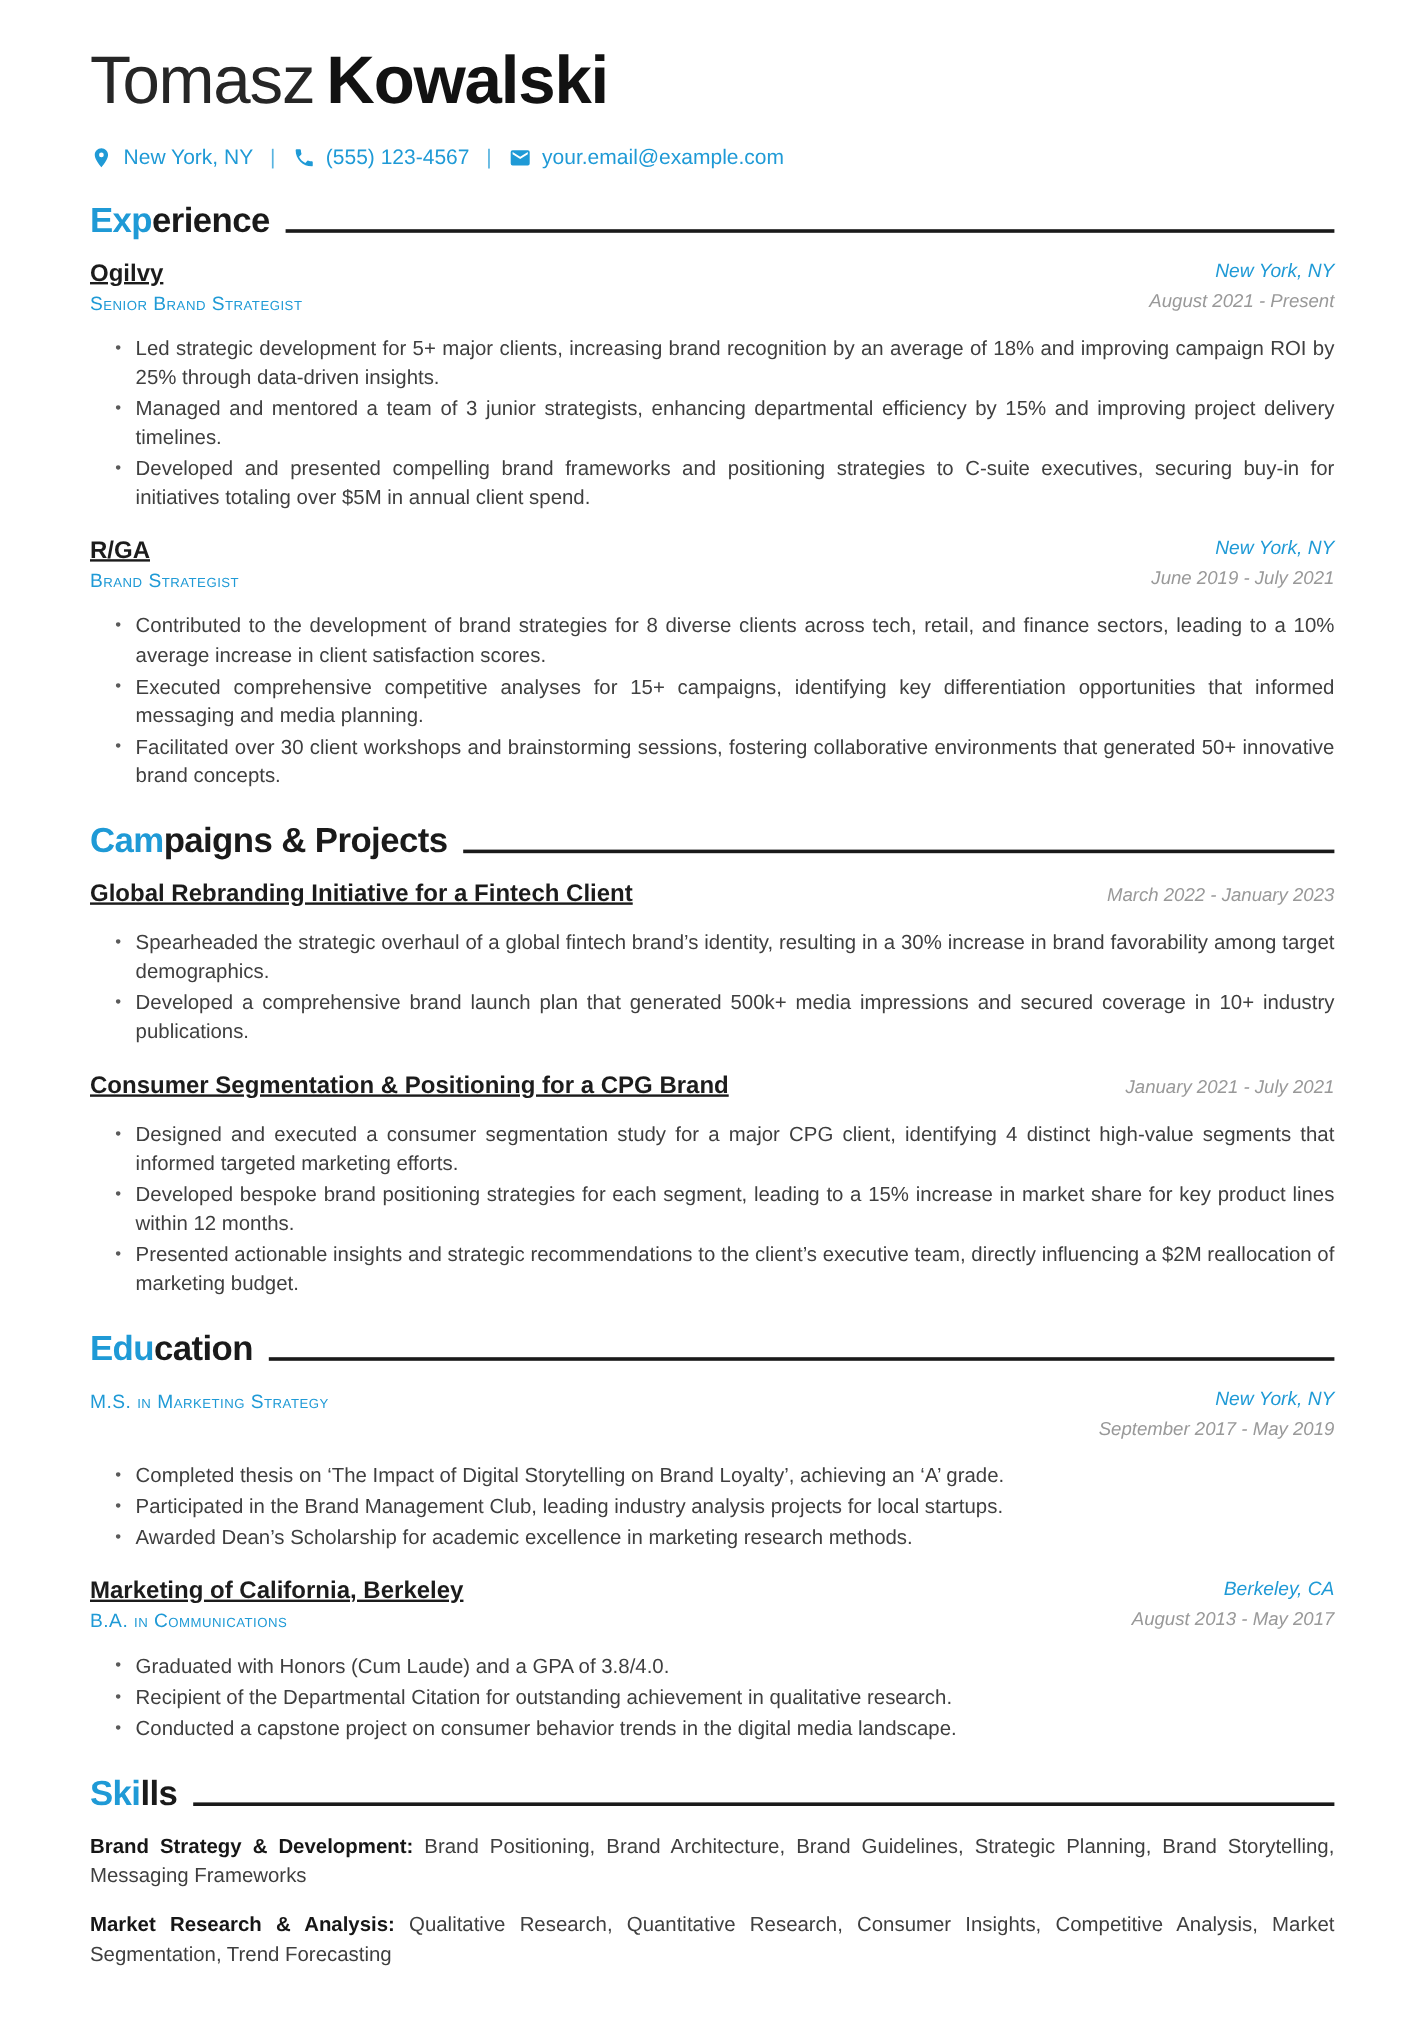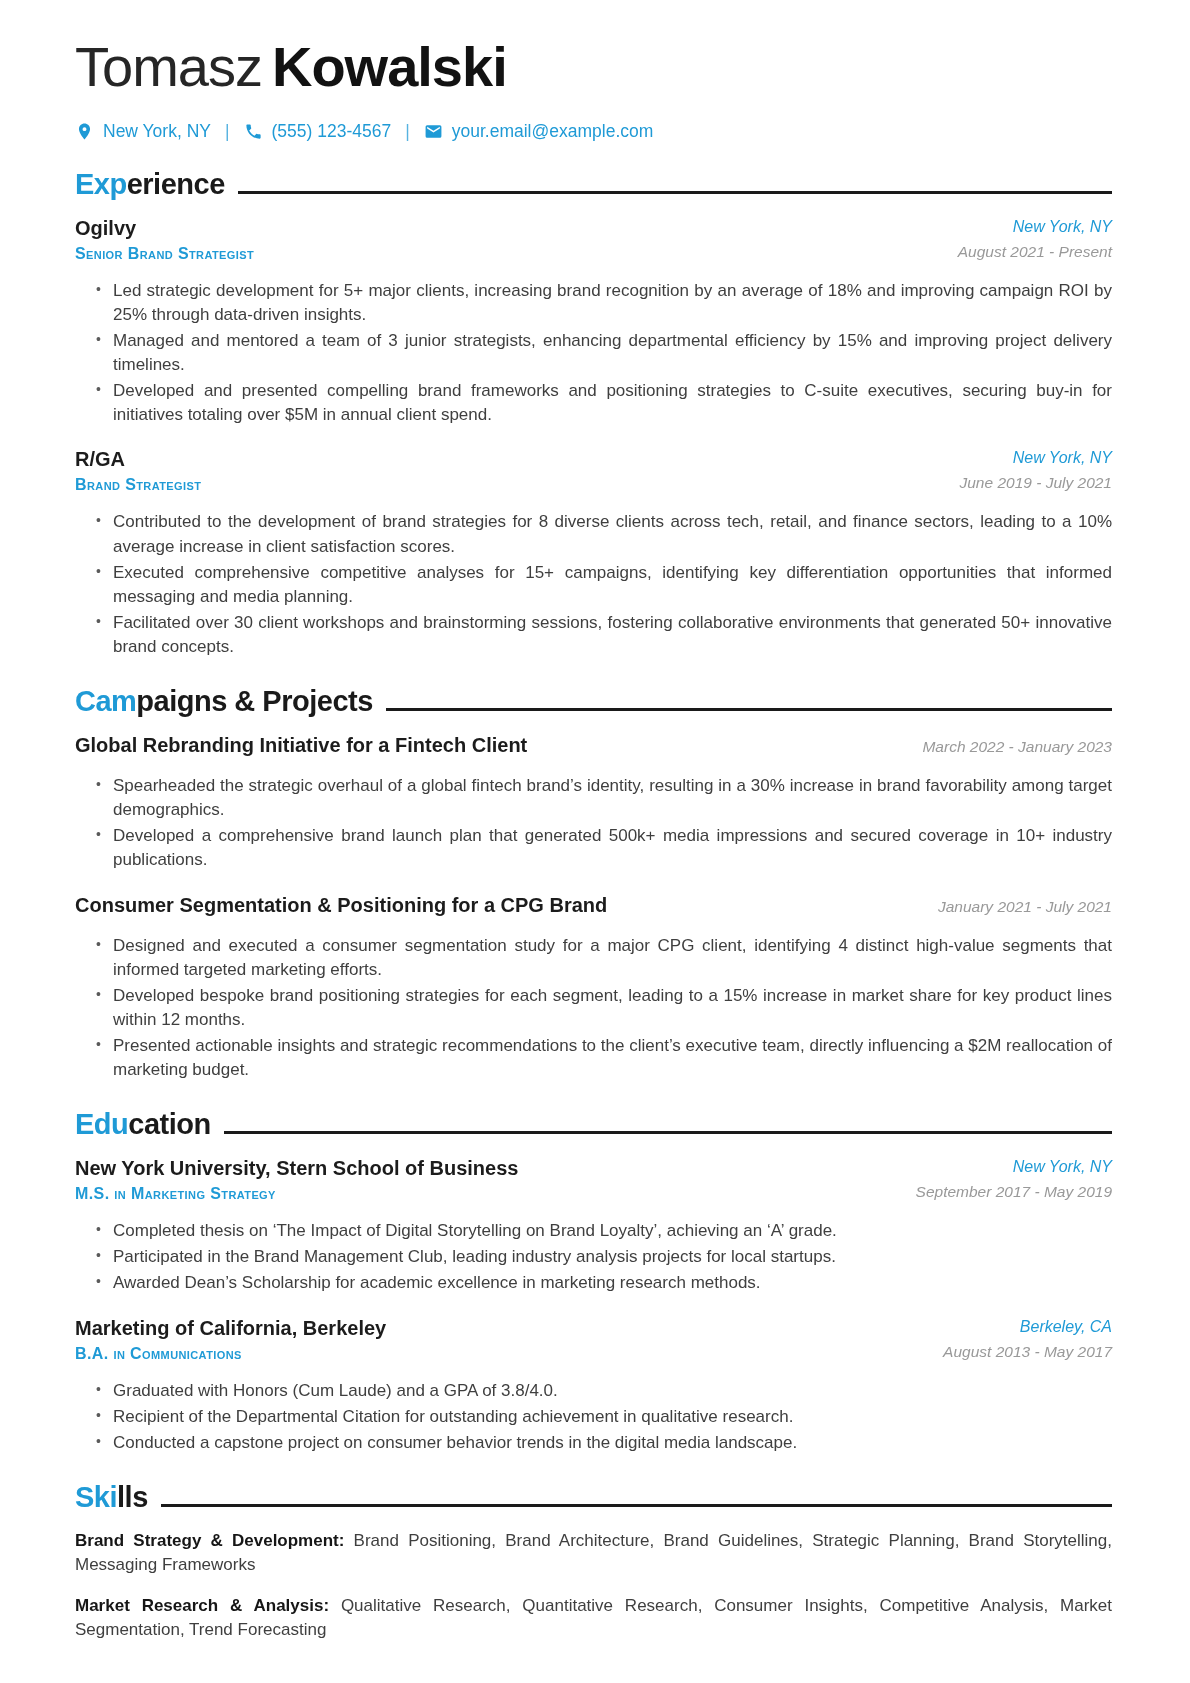--- a/index.html
+++ b/index.html
@@ -62,28 +62,29 @@
   .entry { margin-bottom: 20px; }
   .entry-header { display: flex; justify-content: space-between; align-items: flex-start; }
   .entry-left { min-width: 0; }
   .entry-right { text-align: right; flex: 0 0 auto; padding-top: 1px; }
 
   .entry-title {
     font-size: 20px;
     font-weight: 700;
     color: #1c1c1c;
     line-height: 1.25;
+    text-decoration: underline;
   }
   .entry-subtitle {
     font-size: 16px;
     font-variant: small-caps;
     letter-spacing: 0.4px;
     color: var(--accent, #1f9ad6);
     margin-top: 4px;
-    font-weight: 700;
+    font-weight: 400;
   }
   .entry-location {
     font-size: 16px;
     font-style: italic;
     color: var(--accent, #1f9ad6);
     line-height: 1.25;
   }
   .entry-dates {
     font-size: 15.5px;
     font-style: italic;
@@ -241,21 +242,20 @@
   </div>
 
   <div class="section-heading">
     <span class="title"><span class="accent">Edu</span><span>cation</span></span>
     <span class="rule"></span>
   </div>
 
   <div class="entry">
     <div class="entry-header">
       <div class="entry-left">
-        <div class="entry-title">New York University, Stern School of Business</div>
         <div class="entry-subtitle">M.S. in Marketing Strategy</div>
       </div>
       <div class="entry-right">
         <div class="entry-location">New York, NY</div>
         <div class="entry-dates">September 2017 - May 2019</div>
       </div>
     </div>
     <ul class="bullets">
       <li>Completed thesis on ‘The Impact of Digital Storytelling on Brand Loyalty’, achieving an ‘A’ grade.</li>
       <li>Participated in the Brand Management Club, leading industry analysis projects for local startups.</li>

